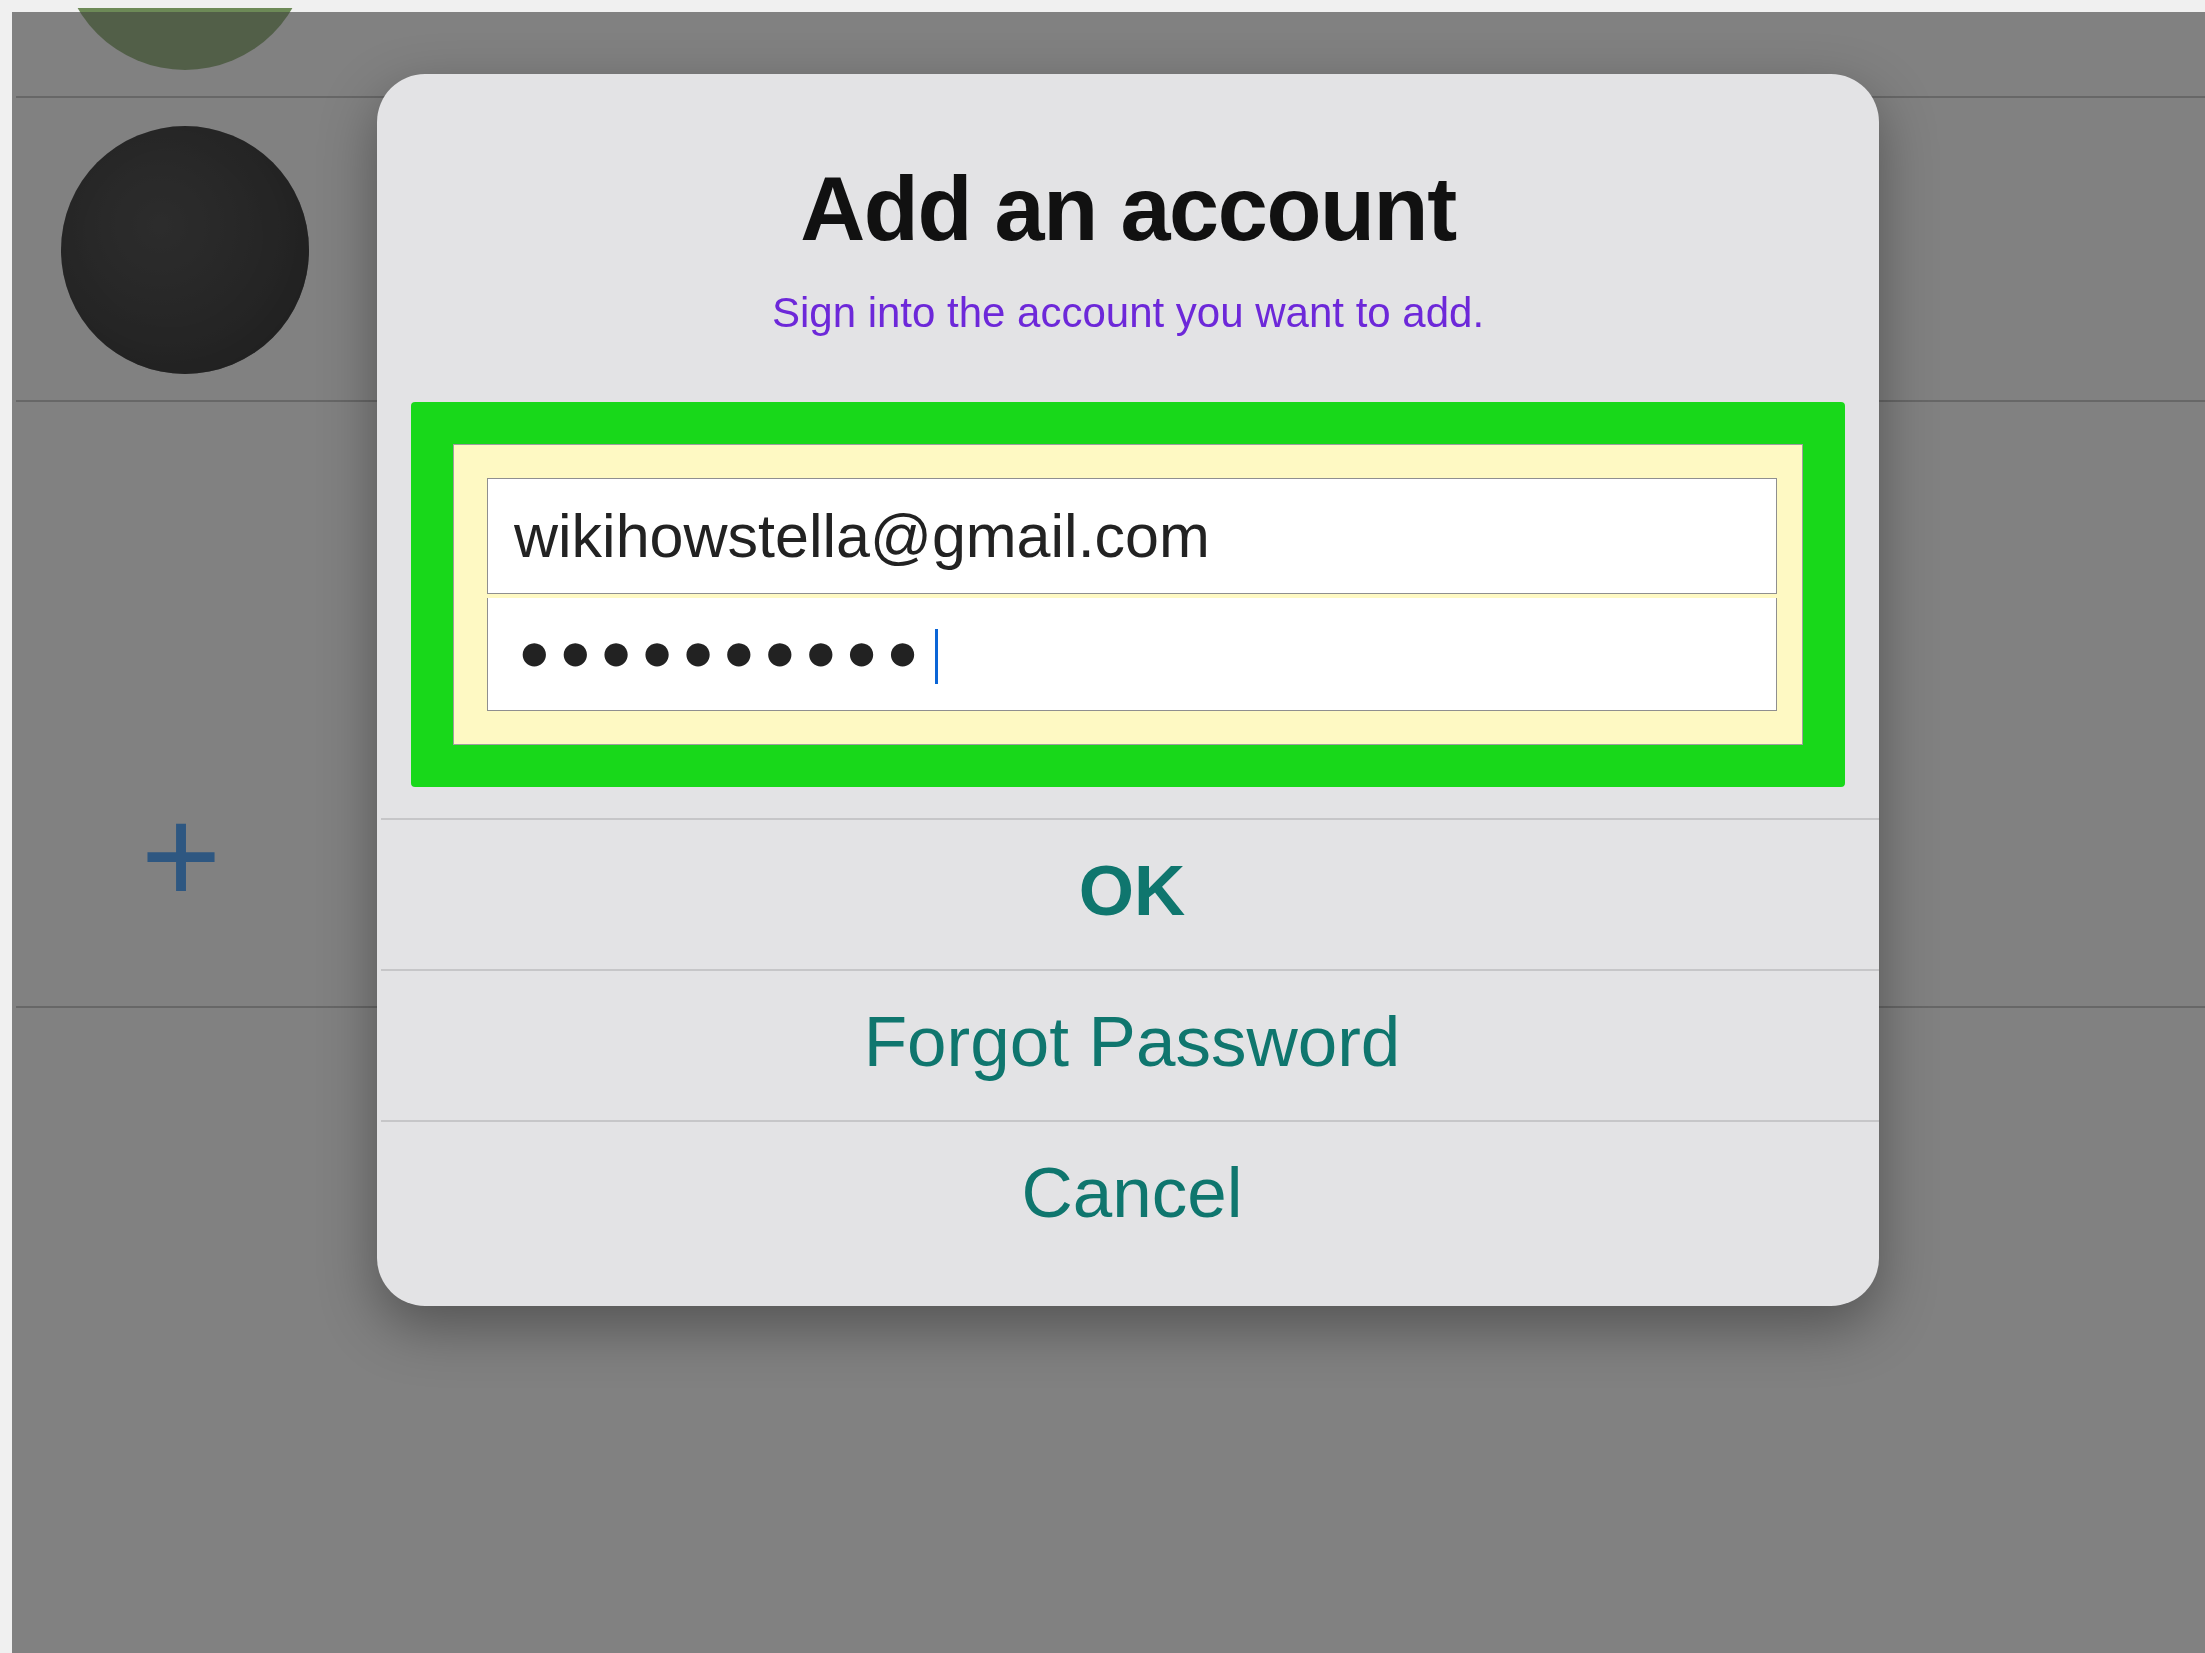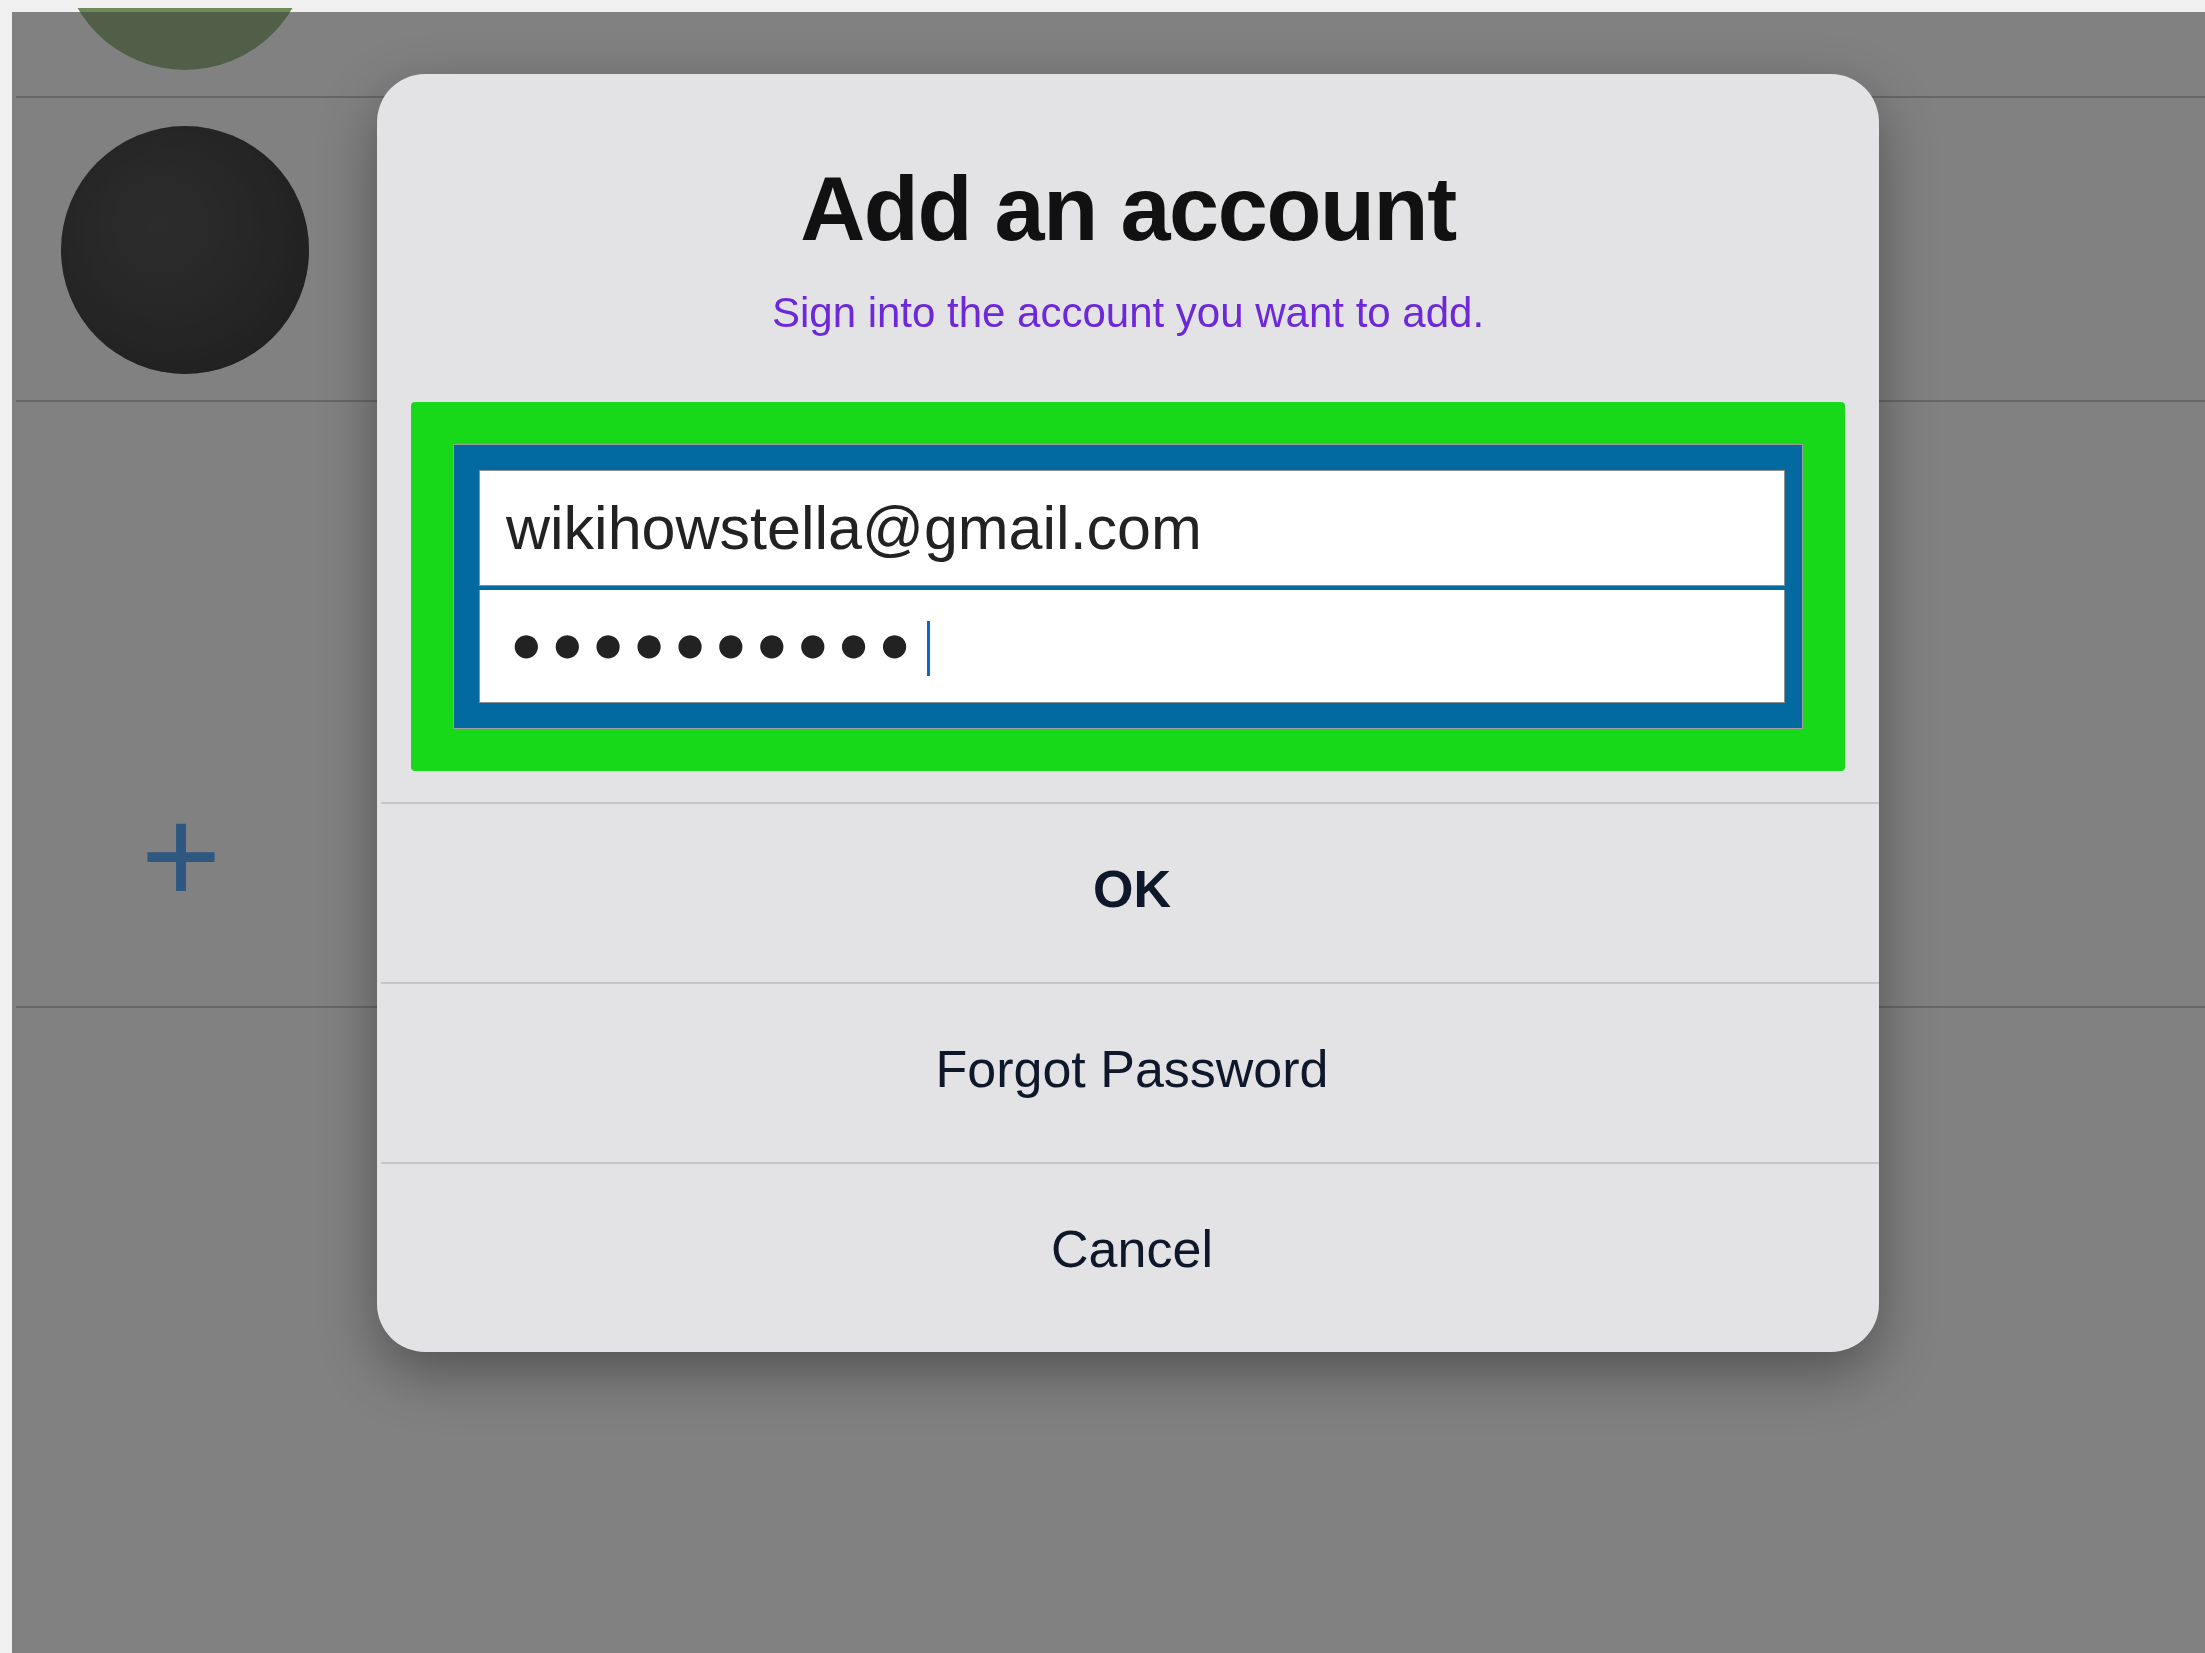--- a/index.html
+++ b/index.html
@@ -108,23 +108,23 @@
     font-weight: 400;
   }
 
   .highlight-box {
     margin: 41px 34px 27.6px 34px;
     background: #18d81a;
     border-radius: 4.1px;
     padding: 38px 38px;
   }
   .input-stack {
-    background: #0369a1;
+    background: #fef9c3;
     border: 1.4px solid #9e9e9e;
-    padding: 21px;
+    padding: 29px;
   }
   .text-input {
     display: block;
     width: 100%;
     border: 1.4px solid #8f8f8f;
     font-size: 61px;
     padding: 22px 26px;
     color: #222;
     font-family: inherit;
     outline: none;
@@ -136,24 +136,24 @@
   .password-input {
     letter-spacing: 8.3px;
     font-size: 54px;
   }
 
   .modal-btn {
     width: 100%;
     border: none;
     border-top: 2.1px solid #c6c6c8;
     background: transparent;
-    font-size: 52px;
-    color: #0f172a;
+    font-size: 71px;
+    color: #0f766e;
     font-weight: 400;
-    padding: 55px 0;
+    padding: 30px 0;
     font-family: inherit;
     cursor: pointer;
   }
   .modal-btn.primary { font-weight: 600; }
   .modal-btn:last-child { padding-bottom: 69px; }
 
   
   .caret {
     display: inline-block;
     width: 2.8px;

